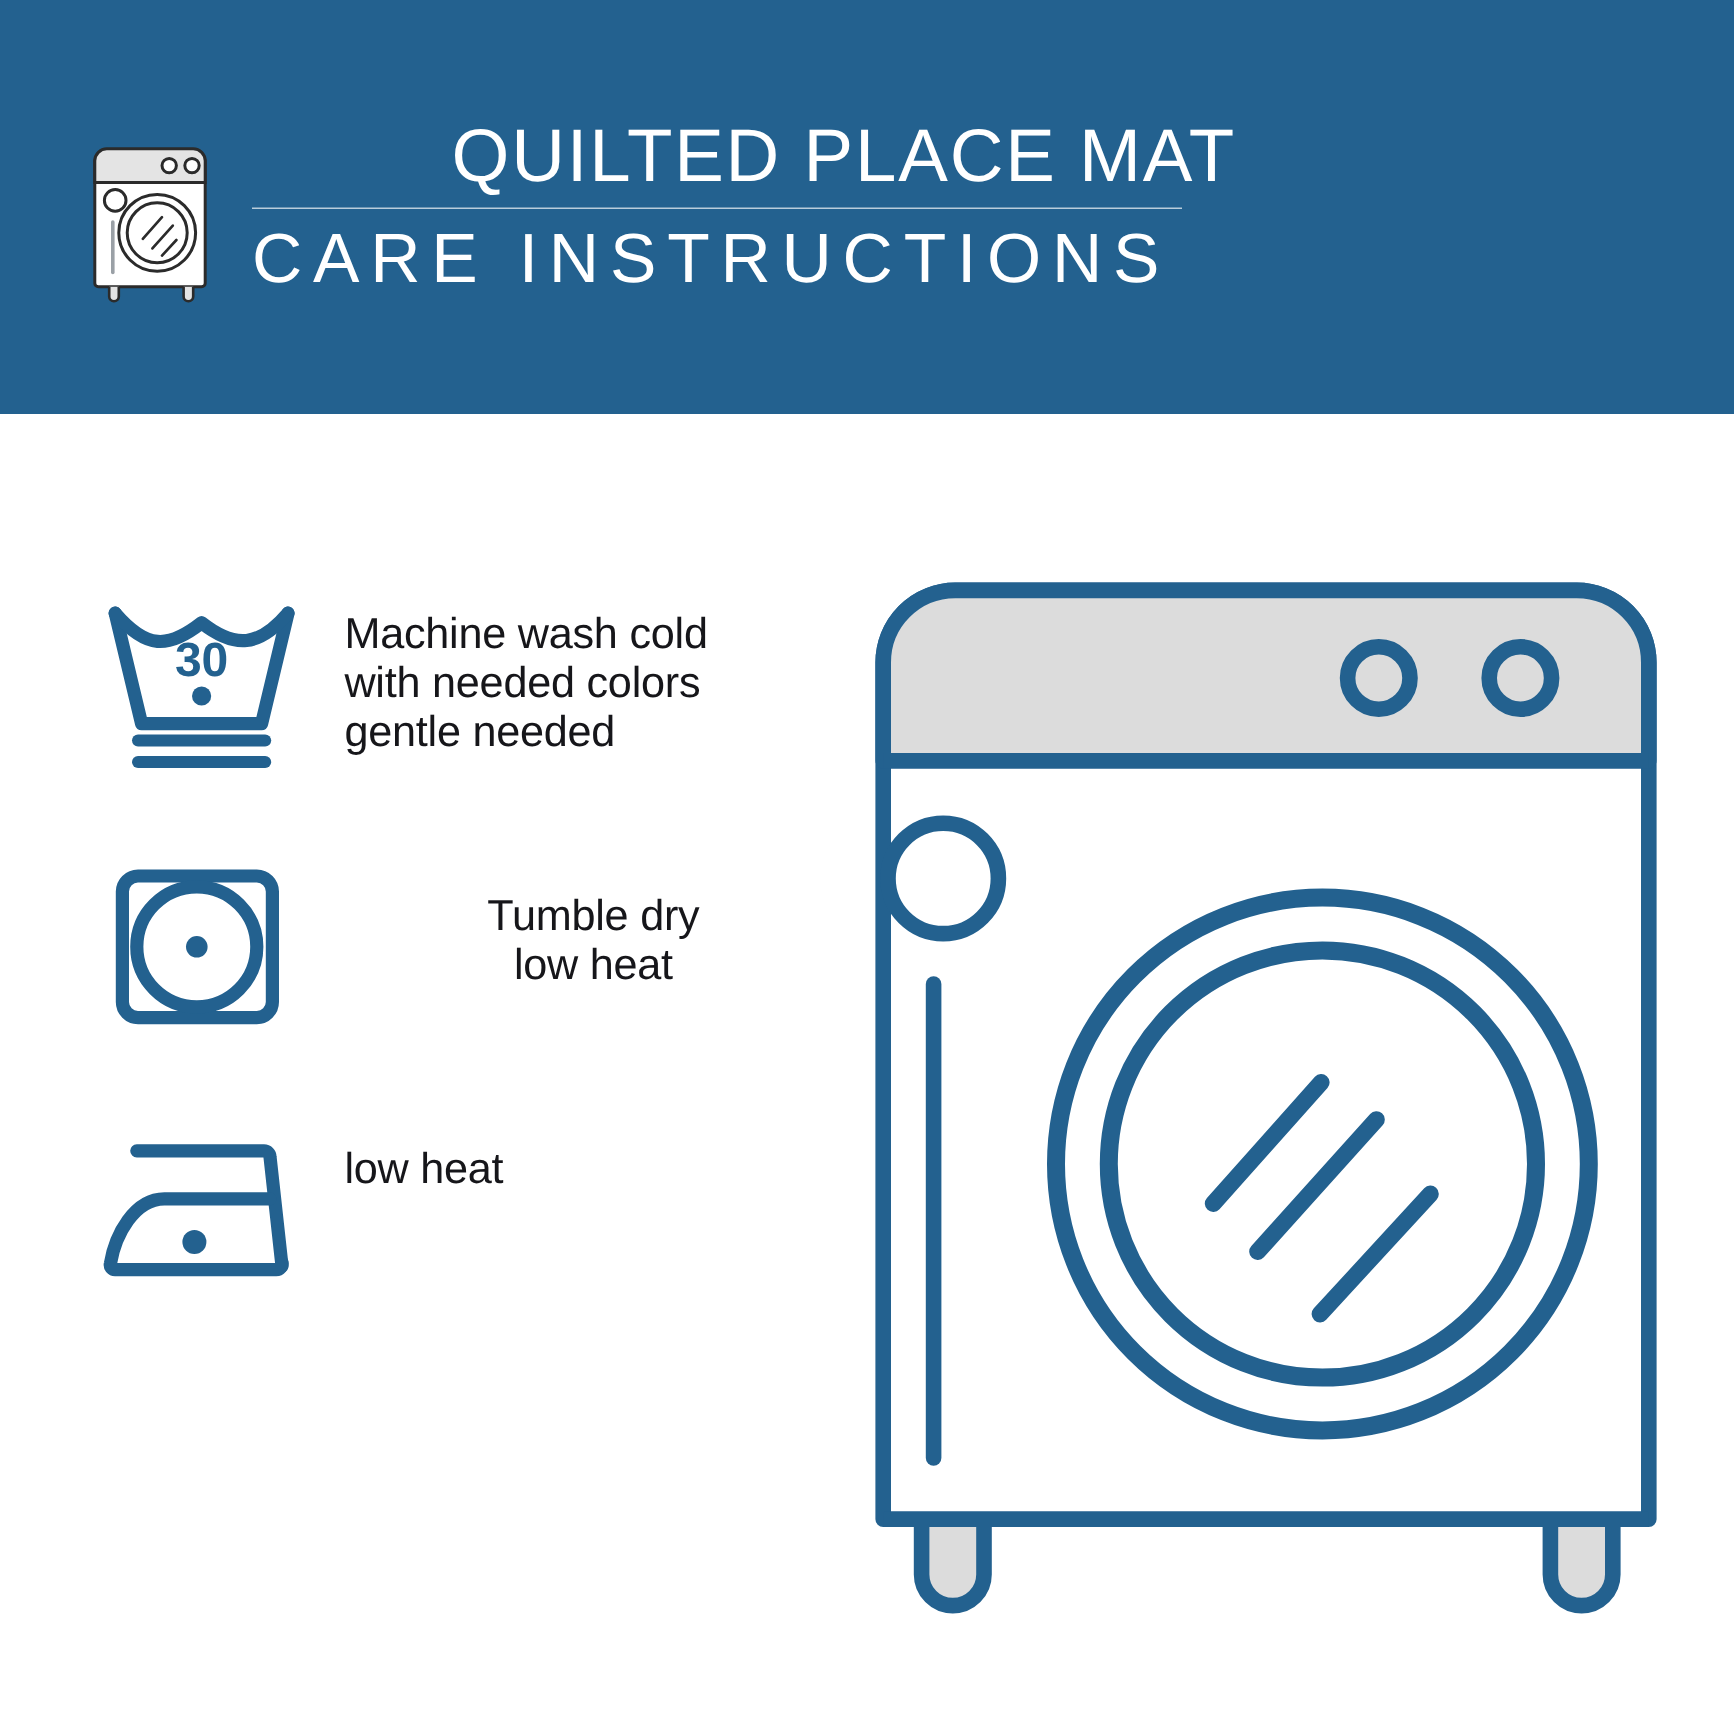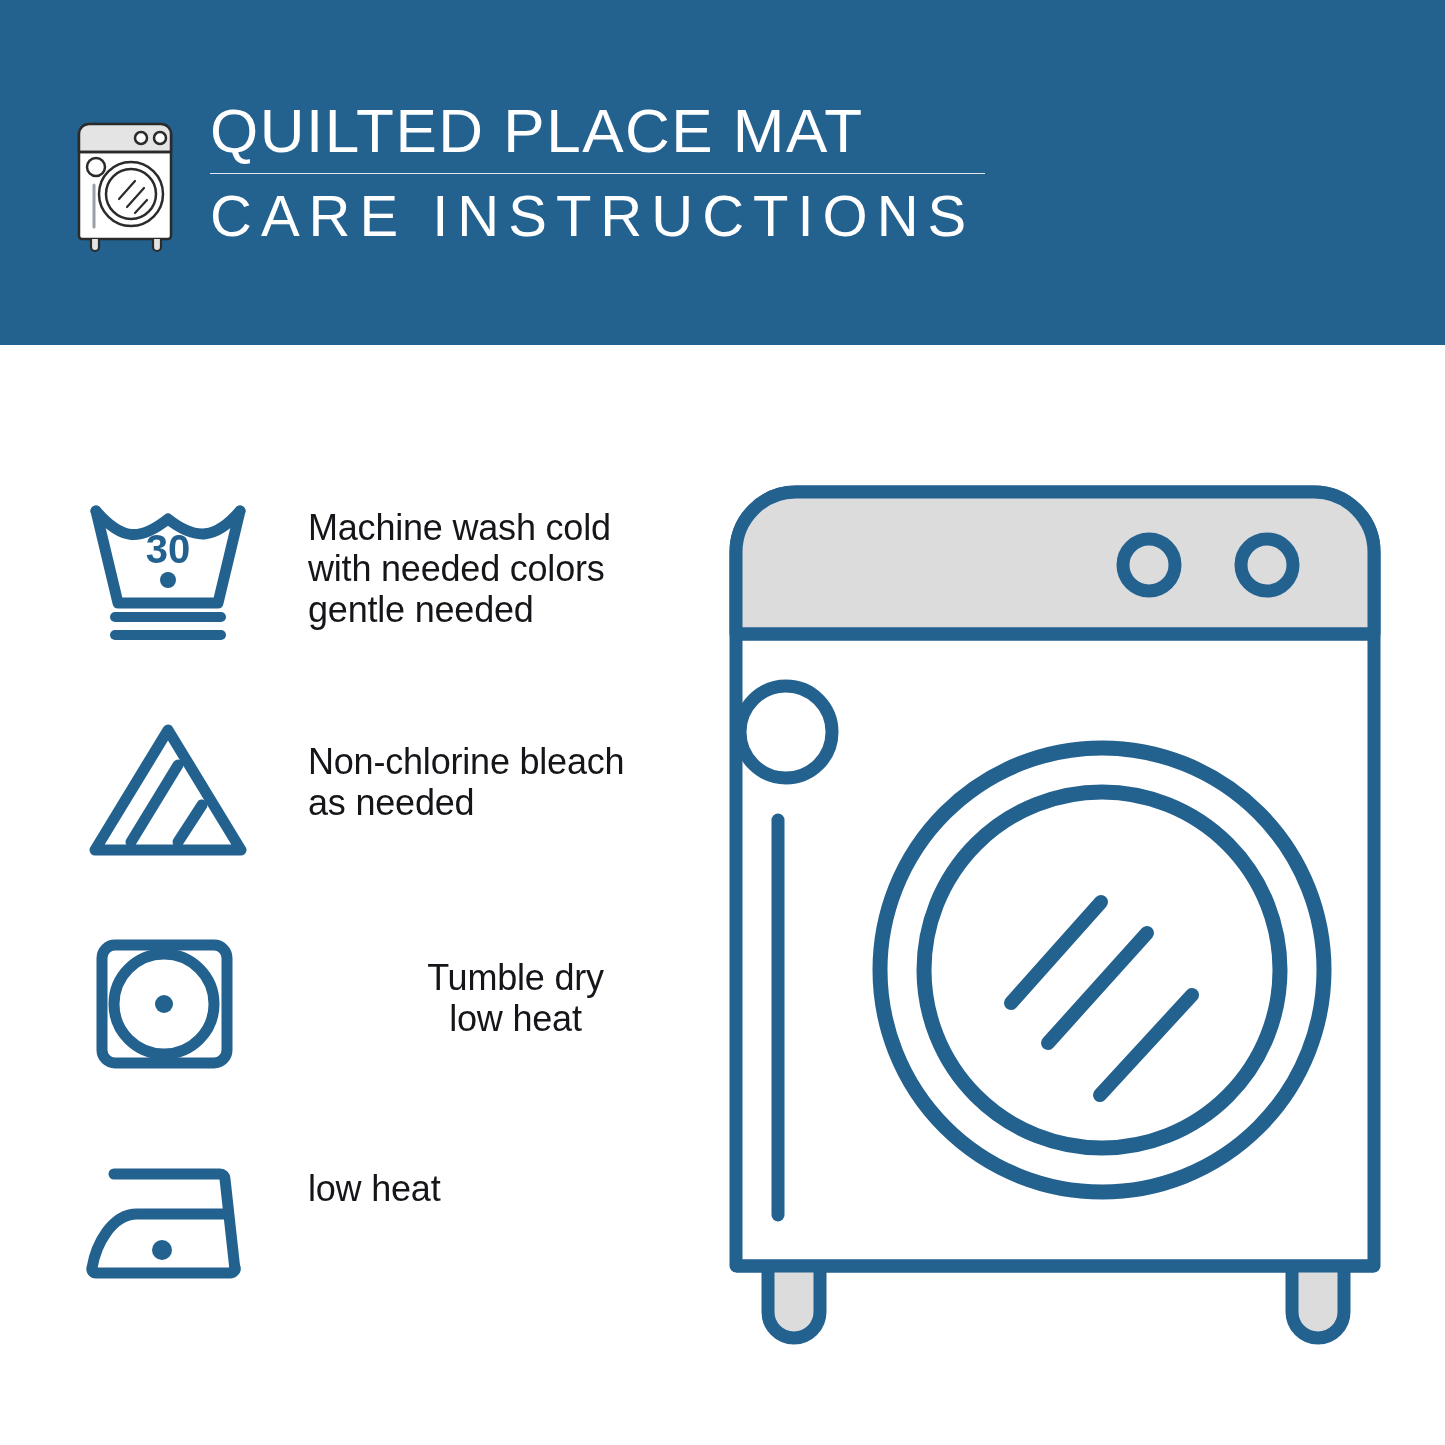--- a/index.html
+++ b/index.html
@@ -48,20 +48,21 @@
     width: 820px;
   }
   .title-main {
     font-family: "Liberation Sans", sans-serif;
     font-weight: 300;
     font-size: 62px;
     line-height: 72px;
     letter-spacing: 1.5px;
     color: #ffffff;
     white-space: nowrap;
+    text-align: right;
   }
   .title-rule {
     margin-top: 6px;
     margin-bottom: 8px;
     width: 775px;
     height: 1px;
     background: rgba(255,255,255,0.85);
   }
   .title-sub {
     font-family: Liberation Sans, sans-serif;
@@ -96,21 +97,20 @@
     position: absolute;
     left: 225px;
     top: 0;
     width: 415px;
     font-family: "Liberation Sans", sans-serif;
     font-weight: 400;
     font-size: 36px;
     line-height: 41px;
     color: #16161a;
     letter-spacing: -0.2px;
-    margin-left: 21px;
   }
   .care-text .ln { display: block; }
 
   
   .row-wash   .care-text { top: 22px; }
   .row-bleach .care-text { top: 41px; }
   .row-dry    .care-text { top: 42px; text-align: center; }
   .row-iron   .care-text { top: 38px; }
 
   .row-bleach .care-symbol { top: 12px; }
@@ -186,35 +186,20 @@
           <rect x="32" y="145" width="116" height="10" rx="5" fill="#23618f"></rect>
         </svg>
       </div>
       <div class="care-text">
         <span class="ln">Machine wash cold</span>
         <span class="ln">with needed colors</span>
         <span class="ln">gentle needed</span>
       </div>
     </div>
 
-    <div class="care-row row-bleach">
-      <div class="care-symbol">
-        <svg viewBox="0 0 180 165" width="180" height="165">
-
-          <path d="M90 18 L163 138 L17 138 Z" fill="none" stroke="#23618f" stroke-width="11" stroke-linejoin="round"></path>
-
-          <line x1="100" y1="53" x2="53" y2="130" stroke="#23618f" stroke-width="11" stroke-linecap="round"></line>
-          <line x1="124" y1="93" x2="100" y2="130" stroke="#23618f" stroke-width="11" stroke-linecap="round"></line>
-        </svg>
-      </div>
-      <div class="care-text">
-        <span class="ln">Non-chlorine bleach</span>
-        <span class="ln">as needed</span>
-      </div>
-    </div>
 
     <div class="care-row row-dry">
       <div class="care-symbol">
         <svg viewBox="0 0 180 165" width="180" height="165">
           <rect x="24" y="22" width="125" height="118" rx="13" fill="none" stroke="#23618f" stroke-width="11"></rect>
           <circle cx="86" cy="81" r="50" fill="none" stroke="#23618f" stroke-width="11"></circle>
           <circle cx="86" cy="81" r="9" fill="#23618f"></circle>
         </svg>
       </div>
       <div class="care-text">

